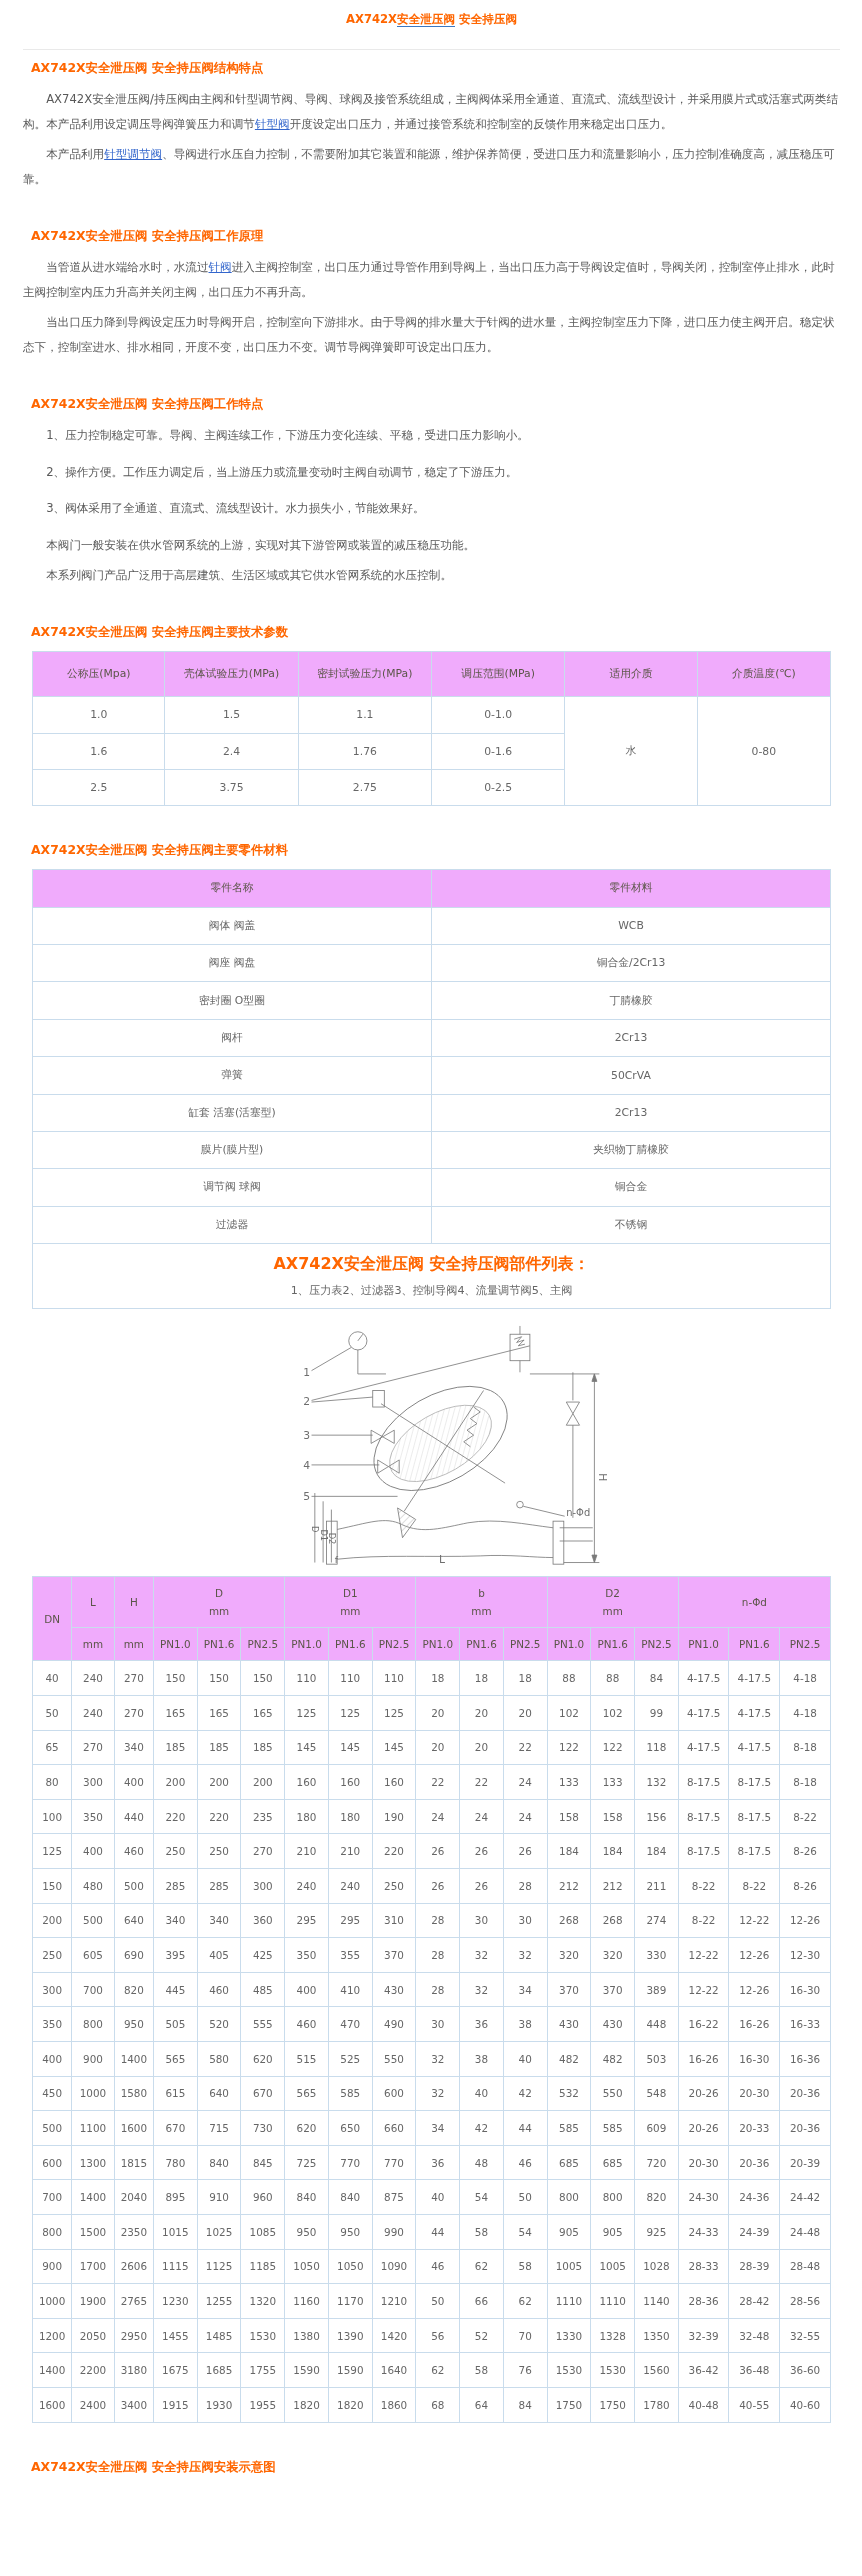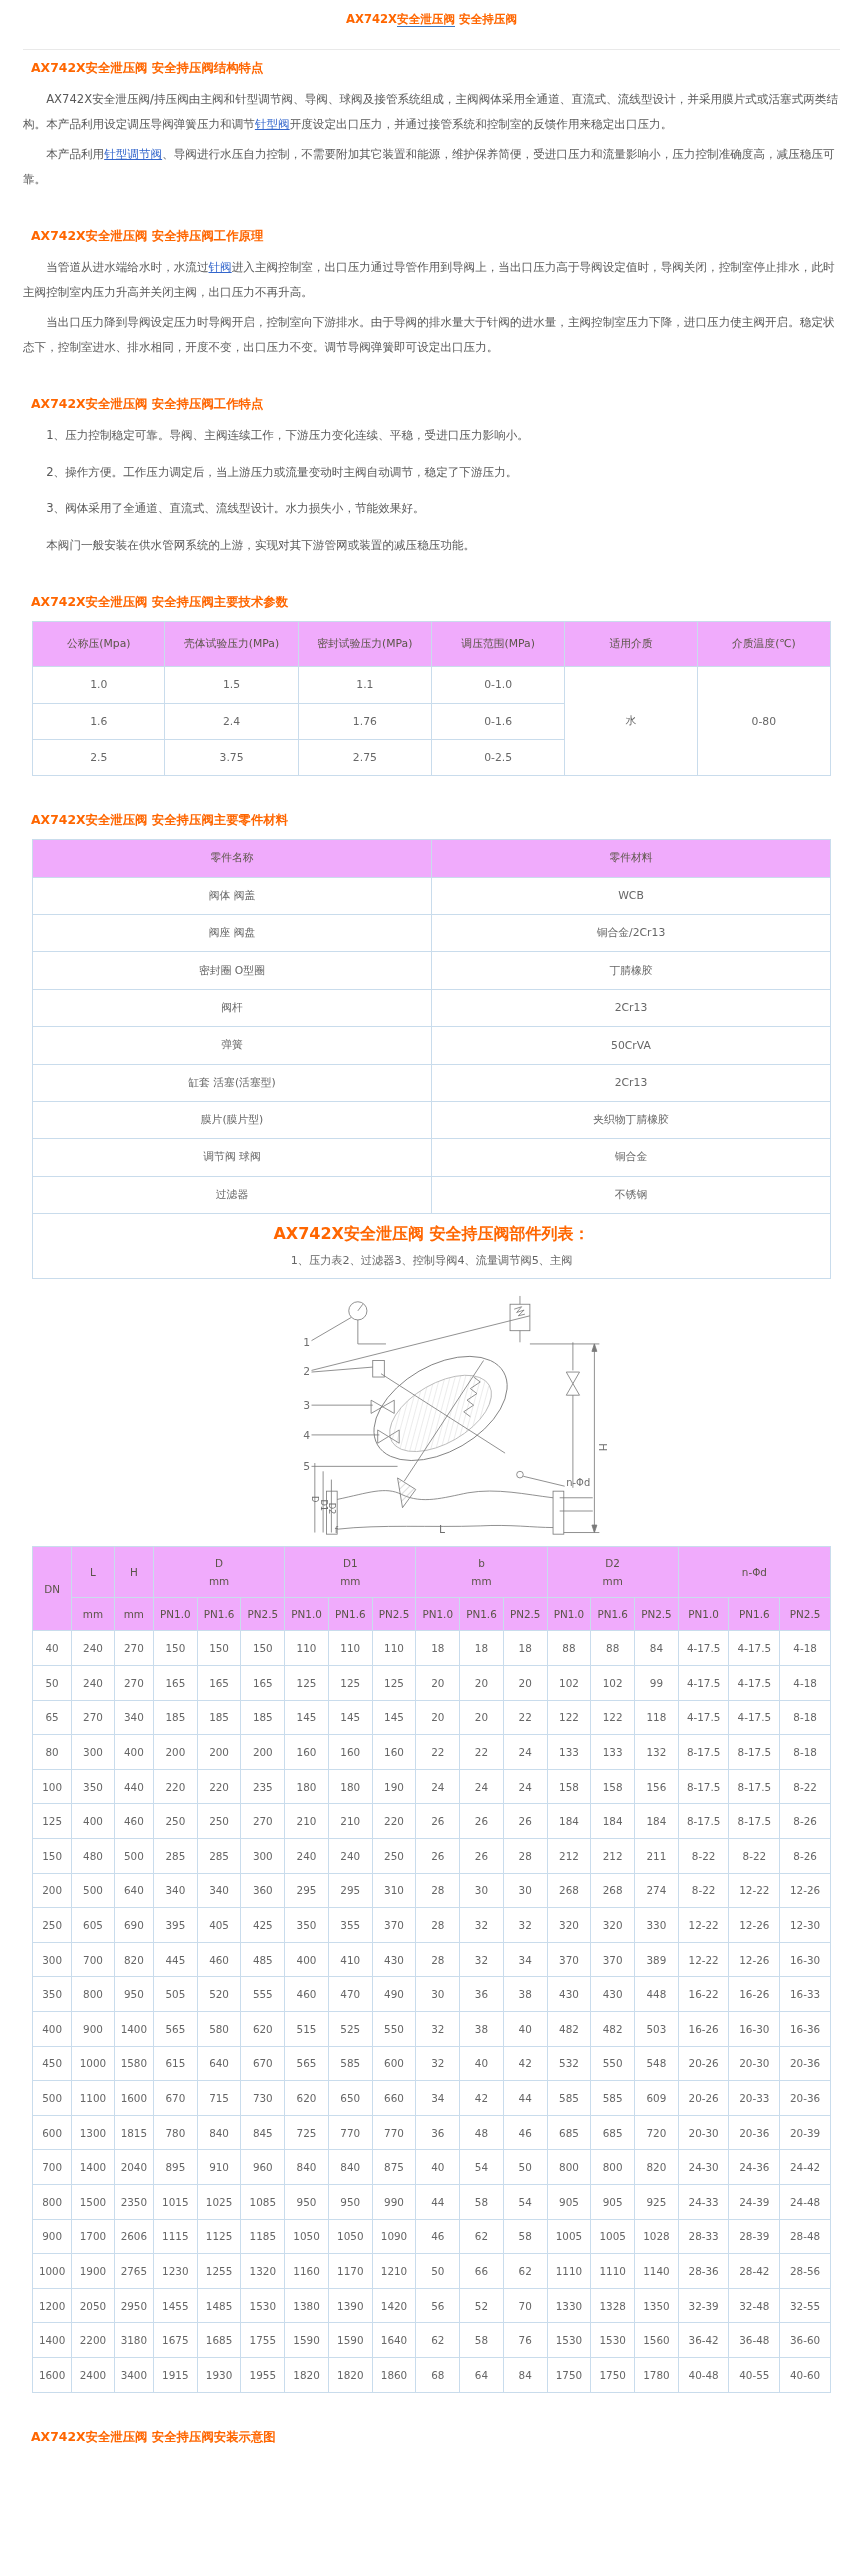--- a/index.html
+++ b/index.html
@@ -48,20 +48,21 @@
   <h2 class="sec">AX742X安全泄压阀 安全持压阀工作原理</h2>
   <p class="body"><span>当管道从进水端给水时，水流过</span><a class="inline-link" href="javascript:void(0)">针阀</a><span>进入主阀控制室，出口压力通过导管作用到导阀上，当出口压力高于导阀设定值时，导阀关闭，控制室停止排水，此时主阀控制室内压力升高并关闭主阀，出口压力不再升高。</span></p>
   <p class="body"><span>当出口压力降到导阀设定压力时导阀开启，控制室向下游排水。由于导阀的排水量大于针阀的进水量，主阀控制室压力下降，进口压力使主阀开启。稳定状态下，控制室进水、排水相同，开度不变，出口压力不变。调节导阀弹簧即可设定出口压力。</span></p>
 
   <h2 class="sec">AX742X安全泄压阀 安全持压阀工作特点</h2>
   <p class="item">1、压力控制稳定可靠。导阀、主阀连续工作，下游压力变化连续、平稳，受进口压力影响小。</p>
   <p class="item">2、操作方便。工作压力调定后，当上游压力或流量变动时主阀自动调节，稳定了下游压力。</p>
   <p class="item">3、阀体采用了全通道、直流式、流线型设计。水力损失小，节能效果好。</p>
 
   <p class="body">本阀门一般安装在供水管网系统的上游，实现对其下游管网或装置的减压稳压功能。</p>
+  <p class="body">本系列阀门产品广泛用于高层建筑、生活区域或其它供水管网系统的水压控制。</p>
 
   <h2 class="sec">AX742X安全泄压阀 安全持压阀主要技术参数</h2>
   <table class="tech-table">
     <colgroup>
         <col style="width:16.6%">
         <col style="width:16.7%">
         <col style="width:16.7%">
         <col style="width:16.7%">
         <col style="width:16.6%">
         <col style="width:16.7%">

